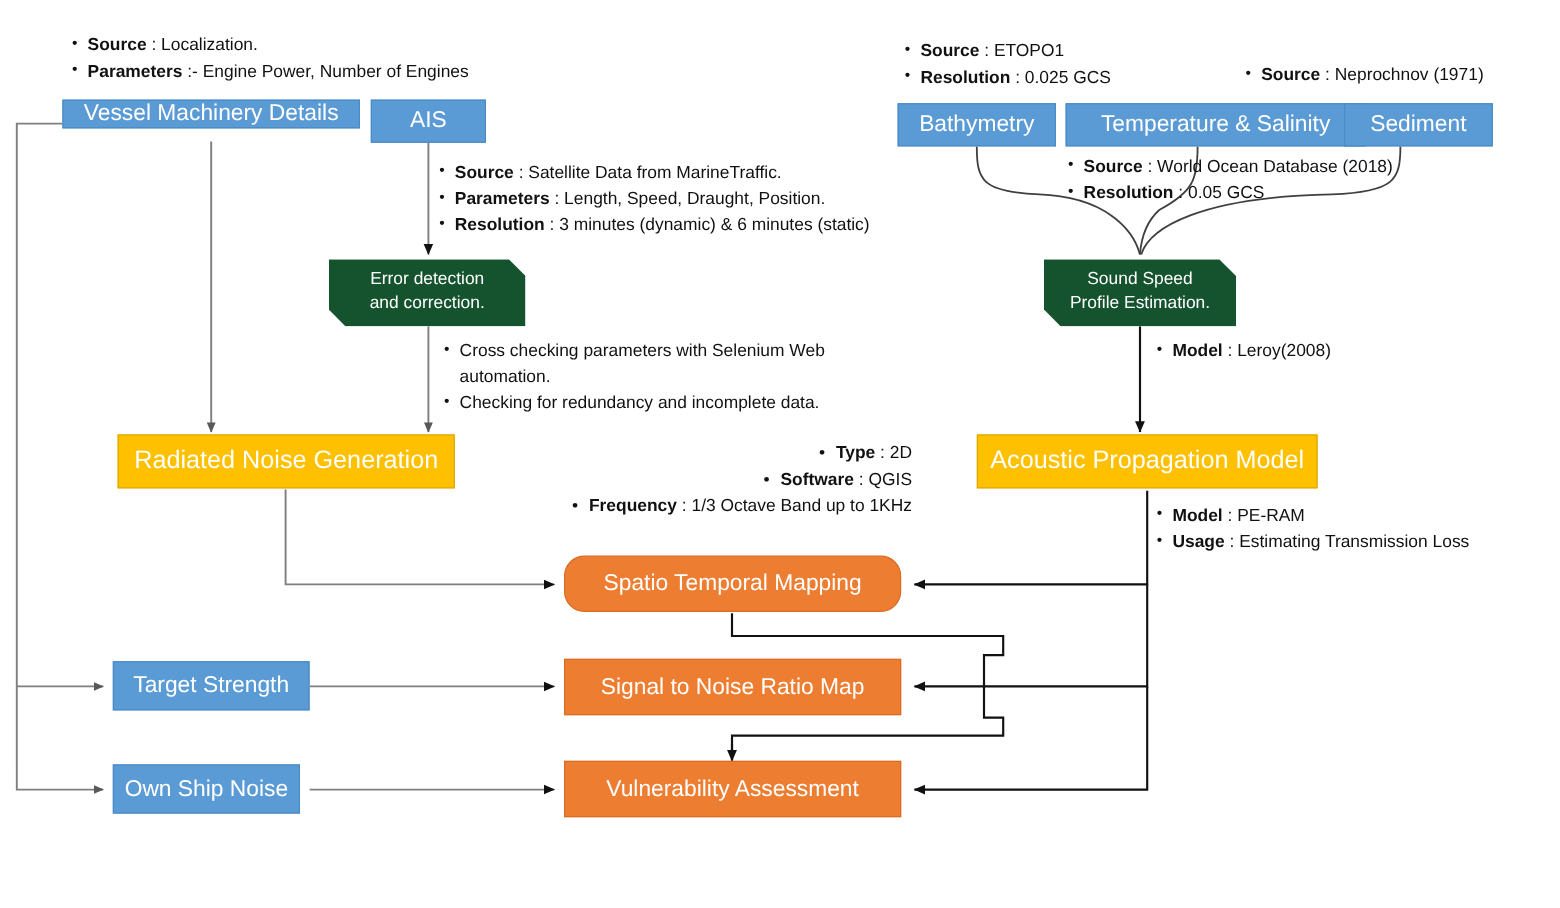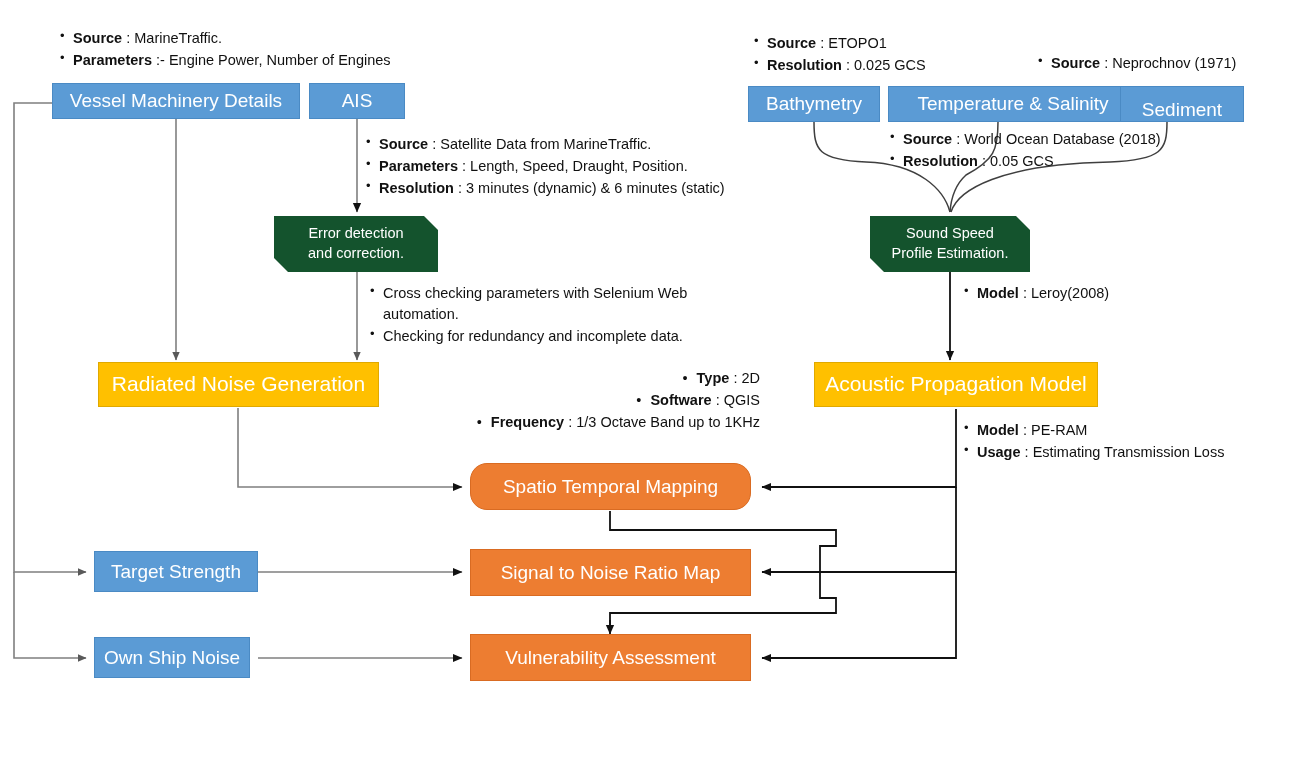--- a/index.html
+++ b/index.html
@@ -156,21 +156,21 @@
       <path d="M956,572 L956,658 L762,658" marker-end="url(#arrBlack)"></path>
 
       <path d="M610,511 L610,530 L836,530 L836,546 L820,546 L820,598 L836,598 L836,613 L610,613 L610,633"></path>
 
       <path d="M610,620 L610,634" marker-end="url(#arrBlack)"></path>
     </g>
   </svg>
 
   <div class="notes" style="left:58px; top:28px; width:400px;">
     <ul>
-      <li><span class="k">Source</span><span> : </span><span>MarineTraffic.</span></li>
+      <li><span class="k">Source</span><span> : </span><span>Localization.</span></li>
       <li><span class="k">Parameters</span><span> :- </span><span>Engine Power, Number of Engines</span></li>
     </ul>
   </div>
 
   <div class="notes" style="left:364px; top:134px; width:400px;">
     <ul>
       <li><span class="k">Source</span><span> : </span><span>Satellite Data from MarineTraffic.</span></li>
       <li><span class="k">Parameters</span><span> : </span><span>Length, Speed, Draught, Position.</span></li>
       <li><span class="k">Resolution</span><span> : </span><span>3 minutes (dynamic) &amp; 6 minutes (static)</span></li>
     </ul>
@@ -217,37 +217,37 @@
     </ul>
   </div>
 
   <div class="notes" style="left:962px; top:420px; width:300px;">
     <ul>
       <li><span class="k">Model</span><span> : </span><span>PE-RAM</span></li>
       <li><span class="k">Usage</span><span> : </span><span>Estimating Transmission Loss</span></li>
     </ul>
   </div>
 
-  <div class="node blue" style="left:52px; top:83px; width:248px; height:36px;text-align:center;">
+  <div class="node blue" style="left:52px; top:83px; width:248px; height:24px;text-align:center;">
     <span class="label">Vessel Machinery Details</span>
   </div>
 
   <div class="node blue" style="left:309px; top:83px; width:96px; height:36px;">
     <span class="label">AIS</span>
   </div>
 
   <div class="node blue" style="left:748px; top:86px; width:132px; height:36px;">
     <span class="label">Bathymetry</span>
   </div>
 
   <div class="node blue" style="left:888px; top:86px; width:250px; height:36px;">
     <span class="label">Temperature &amp; Salinity</span>
   </div>
 
-  <div class="node blue" style="left:1120px; top:86px; width:124px; height:36px;align-items:flex-end;">
+  <div class="node blue" style="left:1120px; top:86px; width:124px; height:36px;">
     <span class="label">Sediment</span>
   </div>
 
   <div class="node green" style="left:274px; top:216px; width:164px; height:56px;">
     <span class="label">Error detection
 and correction.</span>
   </div>
 
   <div class="node green" style="left:870px; top:216px; width:160px; height:56px;">
     <span class="label">Sound Speed

